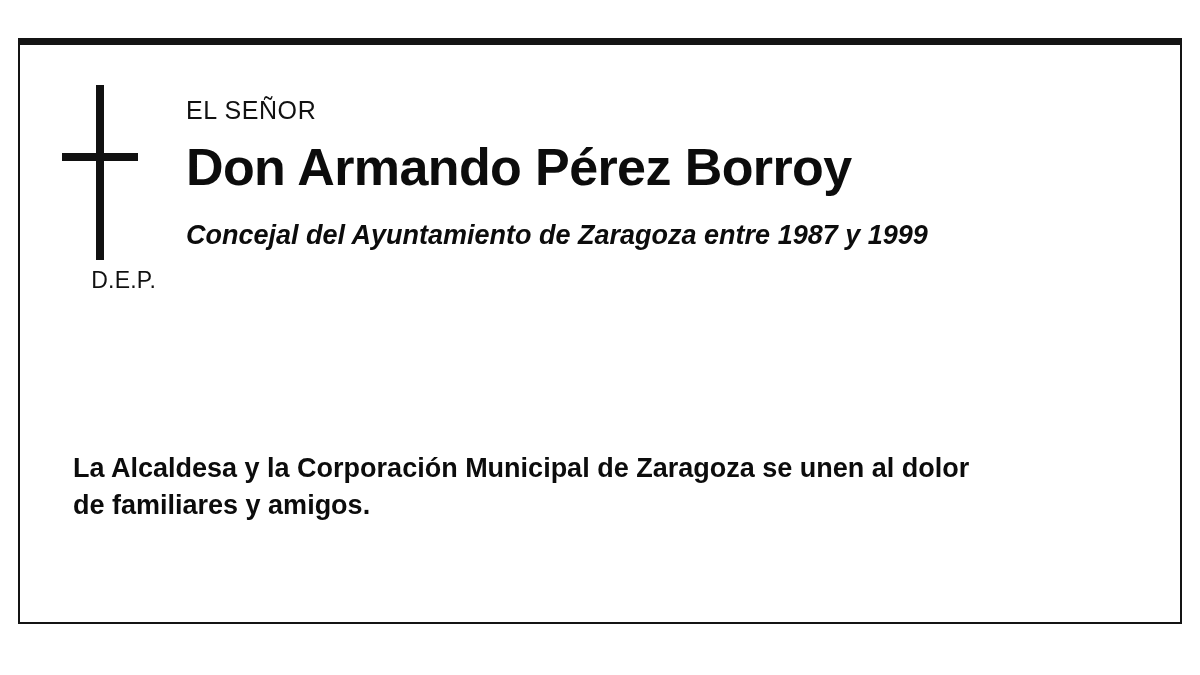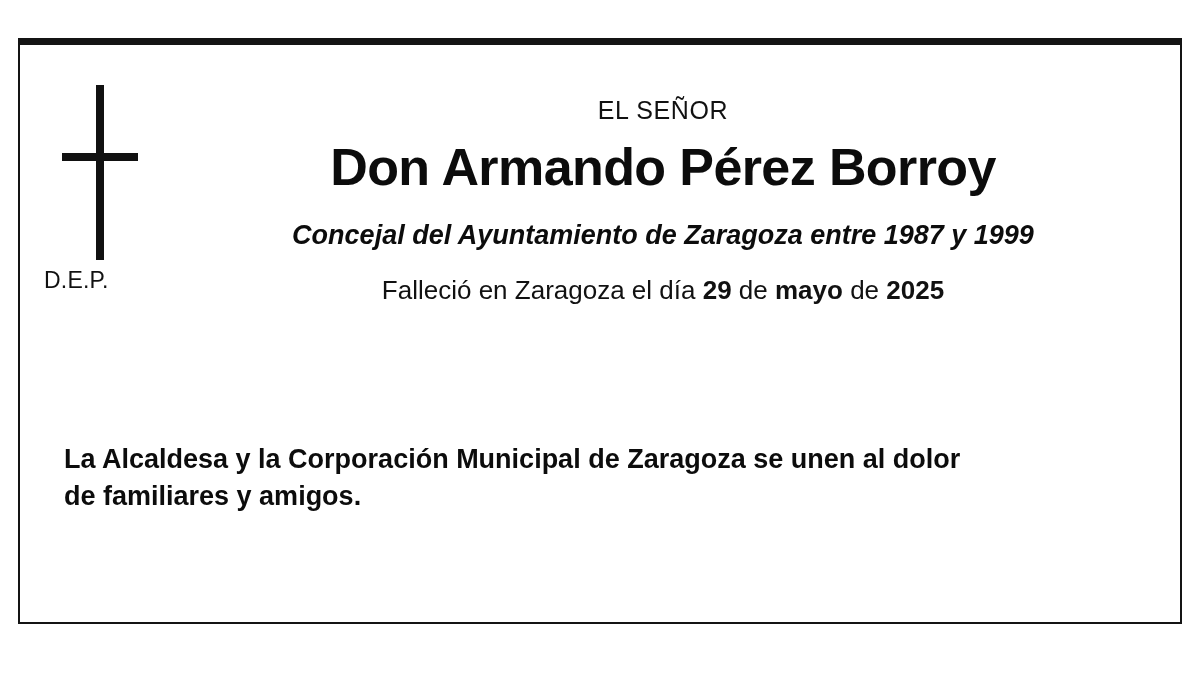--- a/index.html
+++ b/index.html
@@ -41,21 +41,21 @@
     width: 100%;
     height: 100%;
   }
 
   
   .cross-block {
     position: absolute;
     left: 24px;
     top: 30px;
     width: 112px;
-    text-align: left;
+    text-align: right;
   }
   .cross {
     position: relative;
     width: 112px;
     height: 190px;
     margin: 0 auto;
   }
   .cross-vert {
     position: absolute;
     left: 52px;
@@ -80,21 +80,20 @@
     font-weight: 400;
     line-height: 1;
   }
 
   
   .text-column {
     position: absolute;
     left: 166px;
     top: 52px;
     right: 40px;
-    text-align: center;
   }
   .kicker {
     font-size: 25px;
     font-weight: 400;
     letter-spacing: 0.6px;
     color: #111111;
     line-height: 1.1;
     margin: 0 0 14px 0;
   }
   .deceased-name {
@@ -127,21 +126,21 @@
   
   .condolence {
     position: absolute;
     left: 40px;
     top: 392px;
     width: 930px;
     font-size: 27px;
     font-weight: 700;
     color: #0c0c0c;
     line-height: 1.38;
-    margin: 4px;
+    margin: 13px;
   }
 </style>
 </head>
 <body>
 
 <div class="obituary-page">
   <div class="notice-card">
     <div class="notice-inner">
 
       <div class="cross-block">
@@ -149,20 +148,19 @@
           <div class="cross-vert"></div>
           <div class="cross-horz"></div>
         </div>
         <div class="dep">D.E.P.</div>
       </div>
 
       <div class="text-column">
         <p class="kicker">EL SEÑOR</p>
         <h1 class="deceased-name">Don Armando Pérez Borroy</h1>
         <p class="role-line">Concejal del Ayuntamiento de Zaragoza entre 1987 y 1999</p>
-        <p class="death-line"><span>Falleció en Zaragoza el día </span><b>29</b><span> de </span><b>mayo</b><span> de </span><b>2025</b></p>
       </div>
 
       <p class="condolence">La Alcaldesa y la Corporación Municipal de Zaragoza se unen al dolor de familiares y amigos.</p>
 
     </div>
   </div>
 </div>
 
 </body></html>

